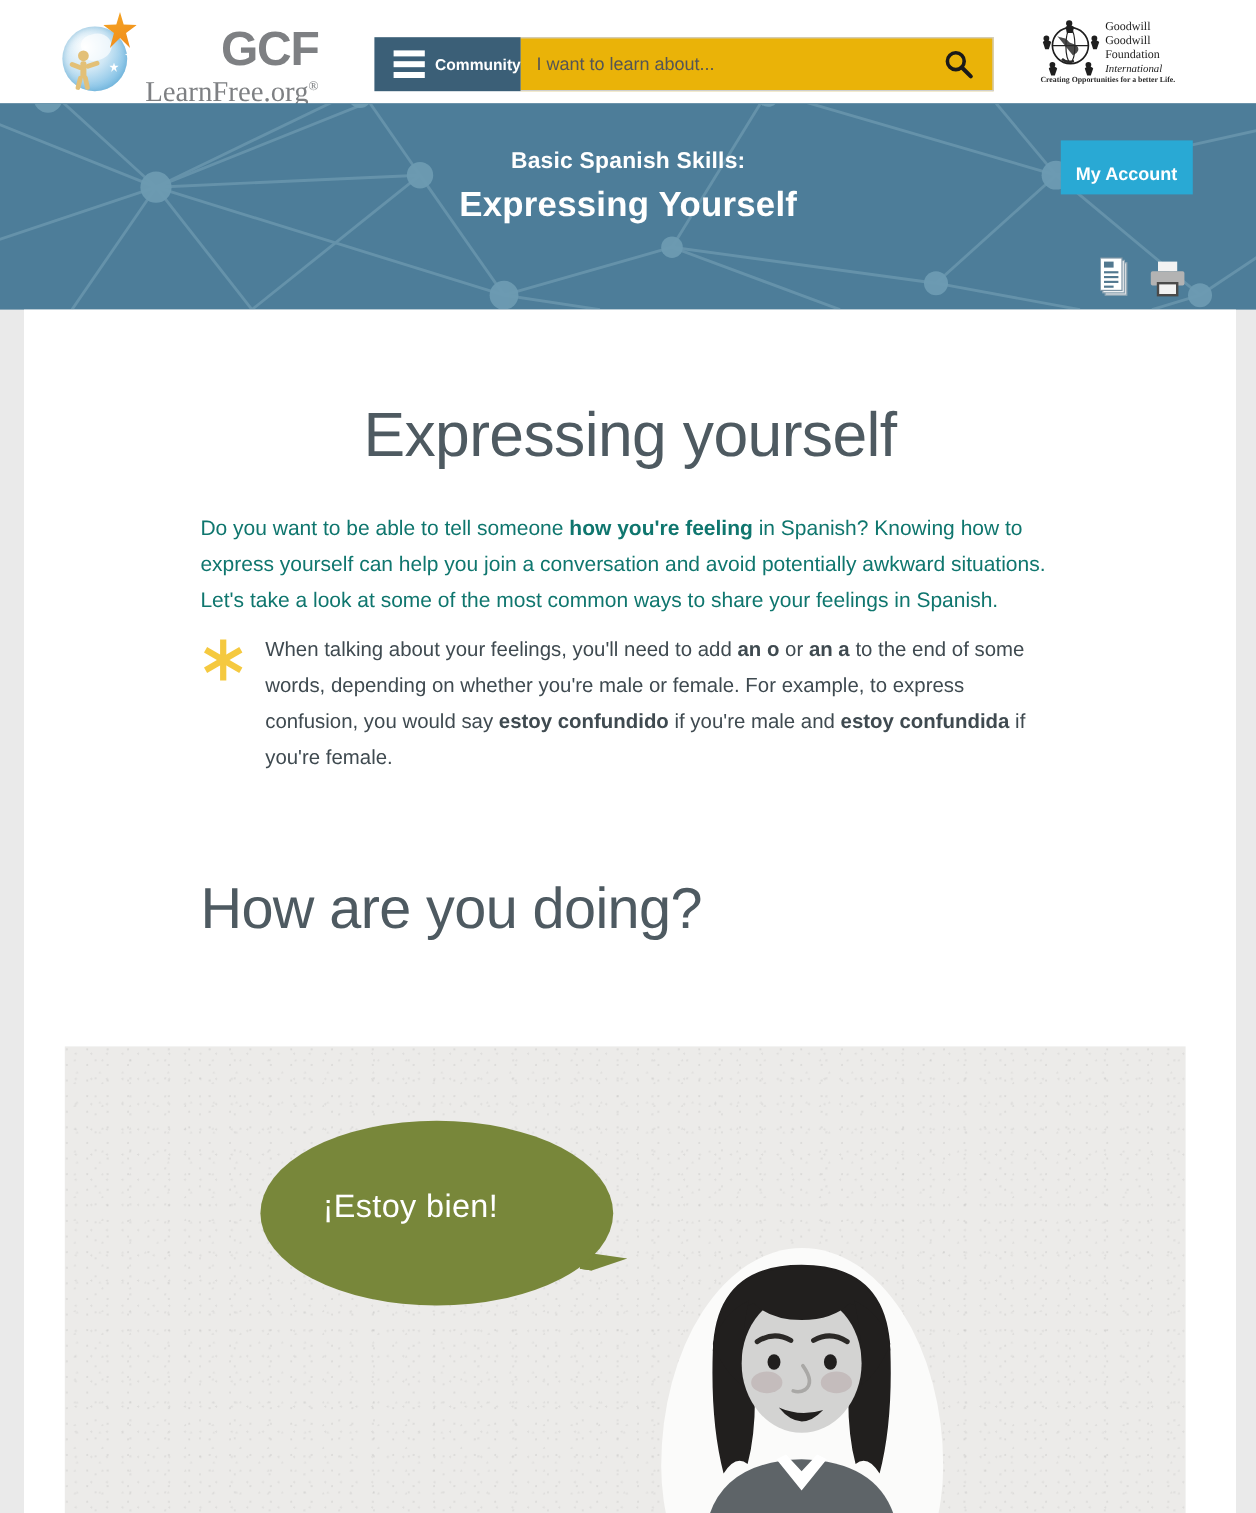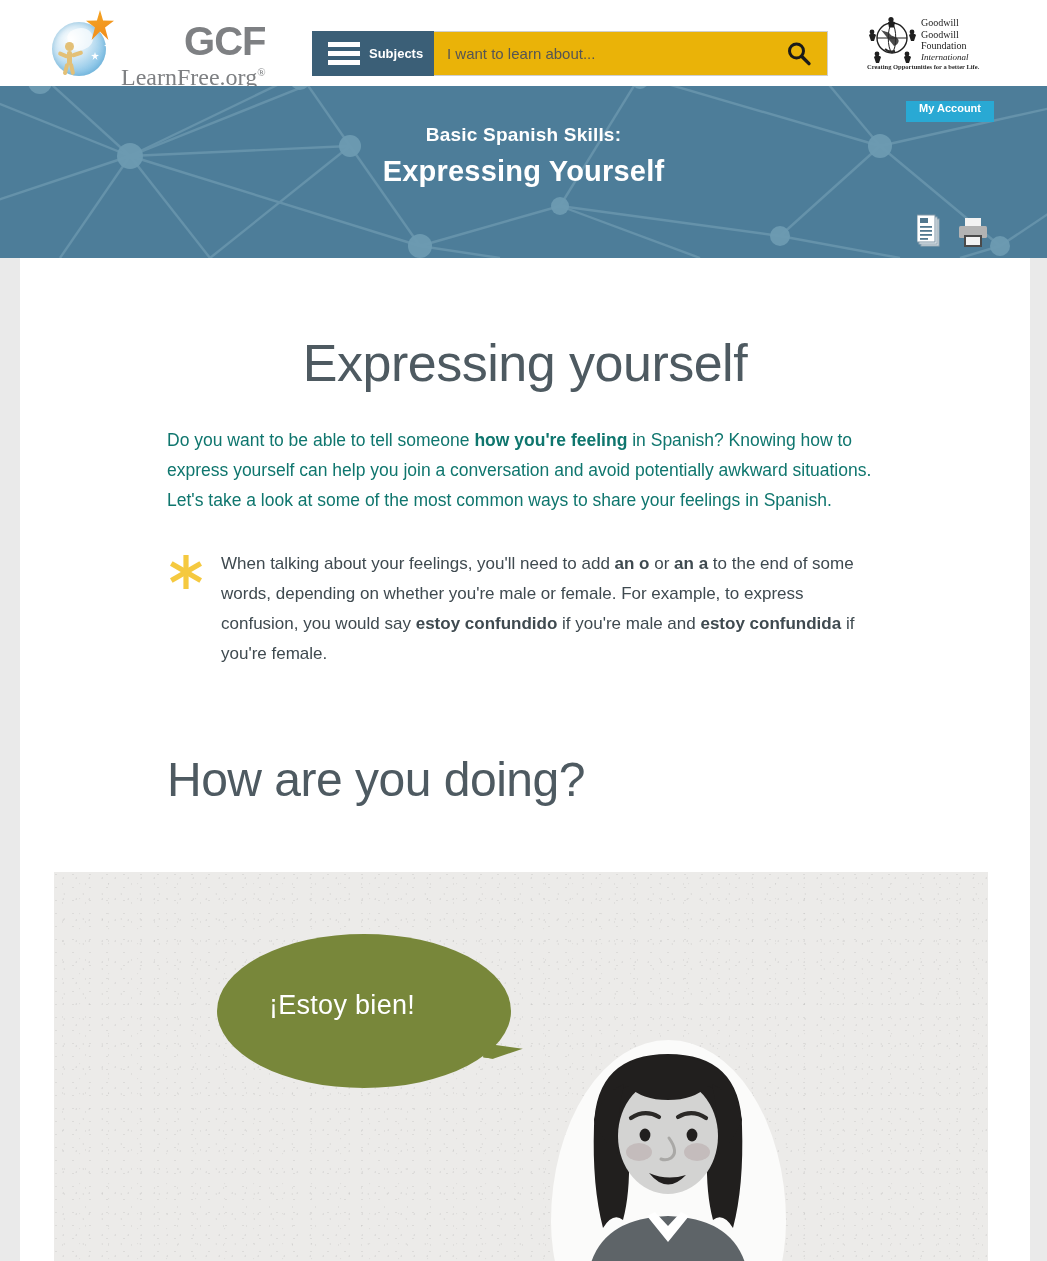--- a/index.html
+++ b/index.html
@@ -226,26 +226,26 @@
   }
   .hero-main {
     margin-top: 9px;
     color: #ffffff;
     font-size: 29px;
     font-weight: bold;
     letter-spacing: .2px;
   }
   .my-account {
     position: absolute;
-    right: 53px; top: 15px;
+    right: 53px; top: 31px;
     background: #29a9d4;
     color: #ffffff;
-    font-size: 11px;
+    font-size: 15px;
     font-weight: bold;
-    padding: 1px 13px 8px;
+    padding: 20px 13px 8px;
     cursor: pointer;
     border: none;
     font-family: "Liberation Sans", sans-serif;
   }
   .hero-tools {
     position: absolute;
     right: 58px; top: 214px;
     display: flex;
     gap: 14px;
     align-items: flex-end;
@@ -275,21 +275,21 @@
   }
   .para {
     color: #0f766e;
     font-size: 17.5px;
     line-height: 30px;
     margin: 0;
   }
   .callout {
     display: flex;
     gap: 16px;
-    margin-top: 34px;
+    margin-top: 12px;
     align-items: flex-start;
   }
   .asterisk {
     flex: 0 0 auto;
     width: 38px; height: 38px;
     position: relative;
     margin-top: 4px;
   }
   .callout-text {
     color: #3f4a50;
@@ -388,21 +388,21 @@
       </div>
     </div>
 
     <div class="search-zone">
       <div class="subjects-btn">
         <span class="burger">
             <span></span>
             <span></span>
             <span></span>
           </span>
-        <span class="subjects-label">Subjects</span>
+        <span class="subjects-label">Community</span>
       </div>
       <div class="search-wrap">
         <input class="search-input" type="text" placeholder="I want to learn about..." style="">
         <button class="search-btn">
           <svg width="26" height="26" viewBox="0 0 26 26">
             <circle cx="10.5" cy="10" r="7" fill="none" stroke="#1a1a1a" stroke-width="3"></circle>
             <line x1="15.6" y1="15.2" x2="23" y2="22.6" stroke="#1a1a1a" stroke-width="3.4" stroke-linecap="round"></line>
           </svg>
         </button>
       </div>

